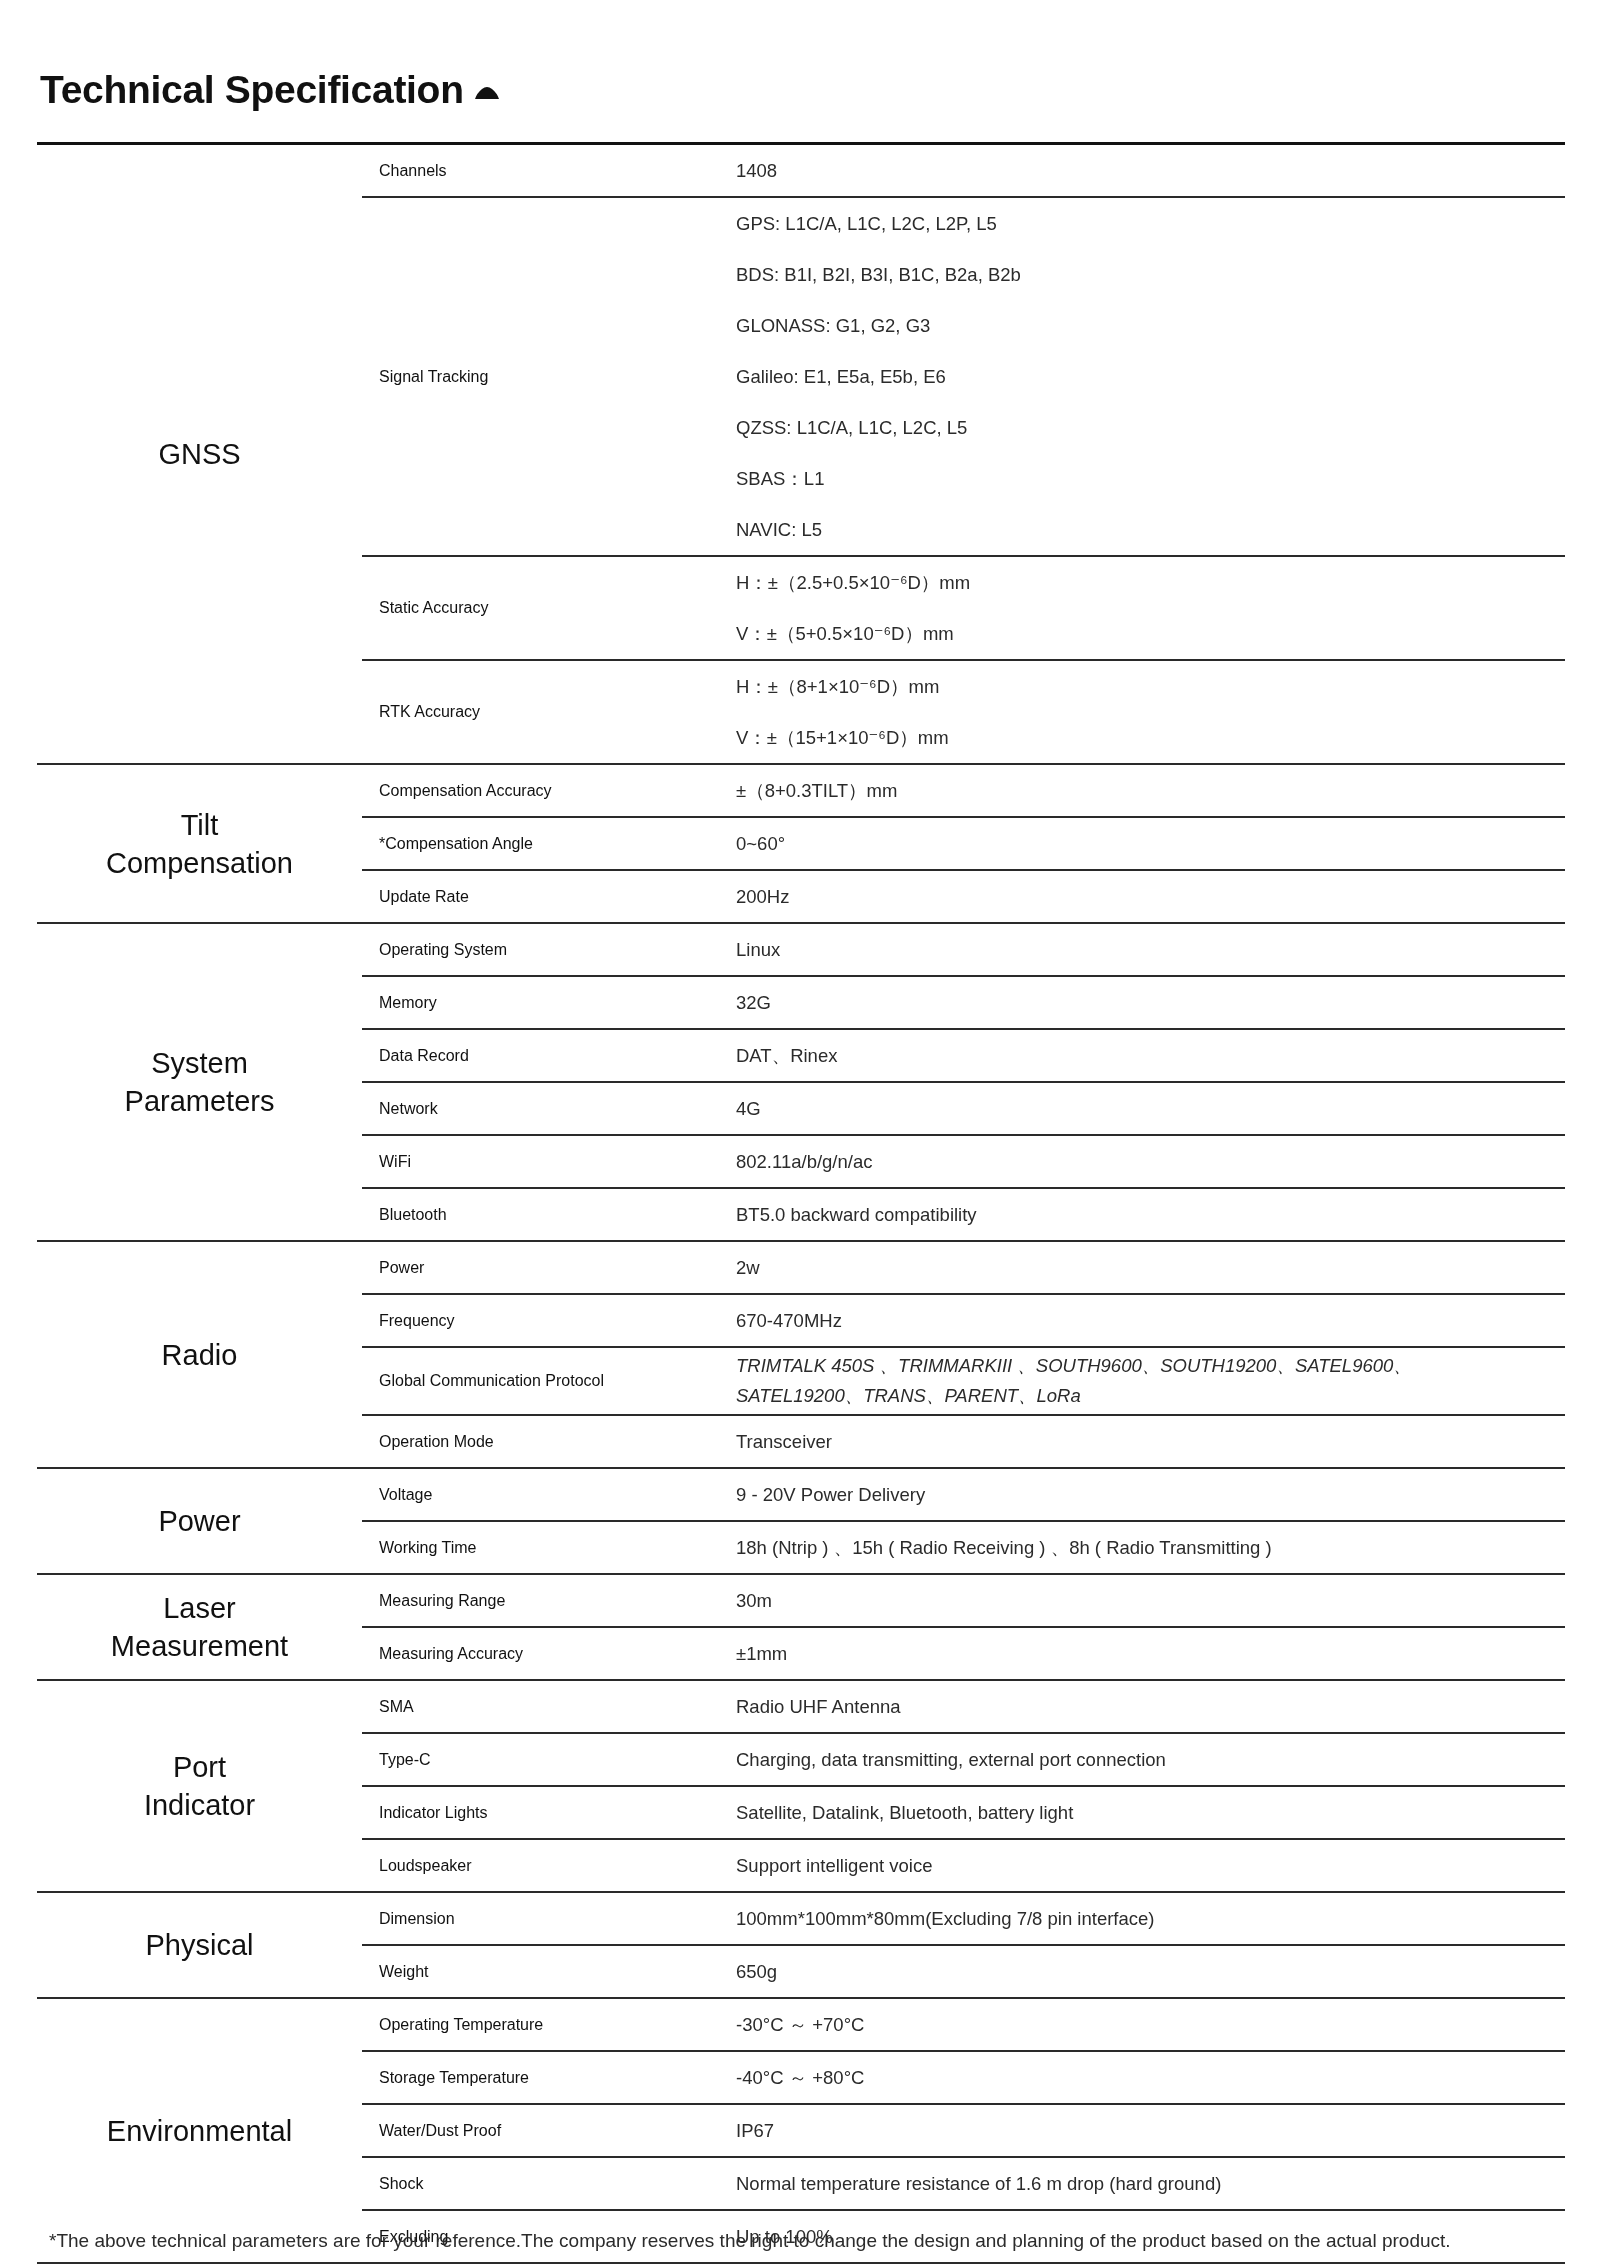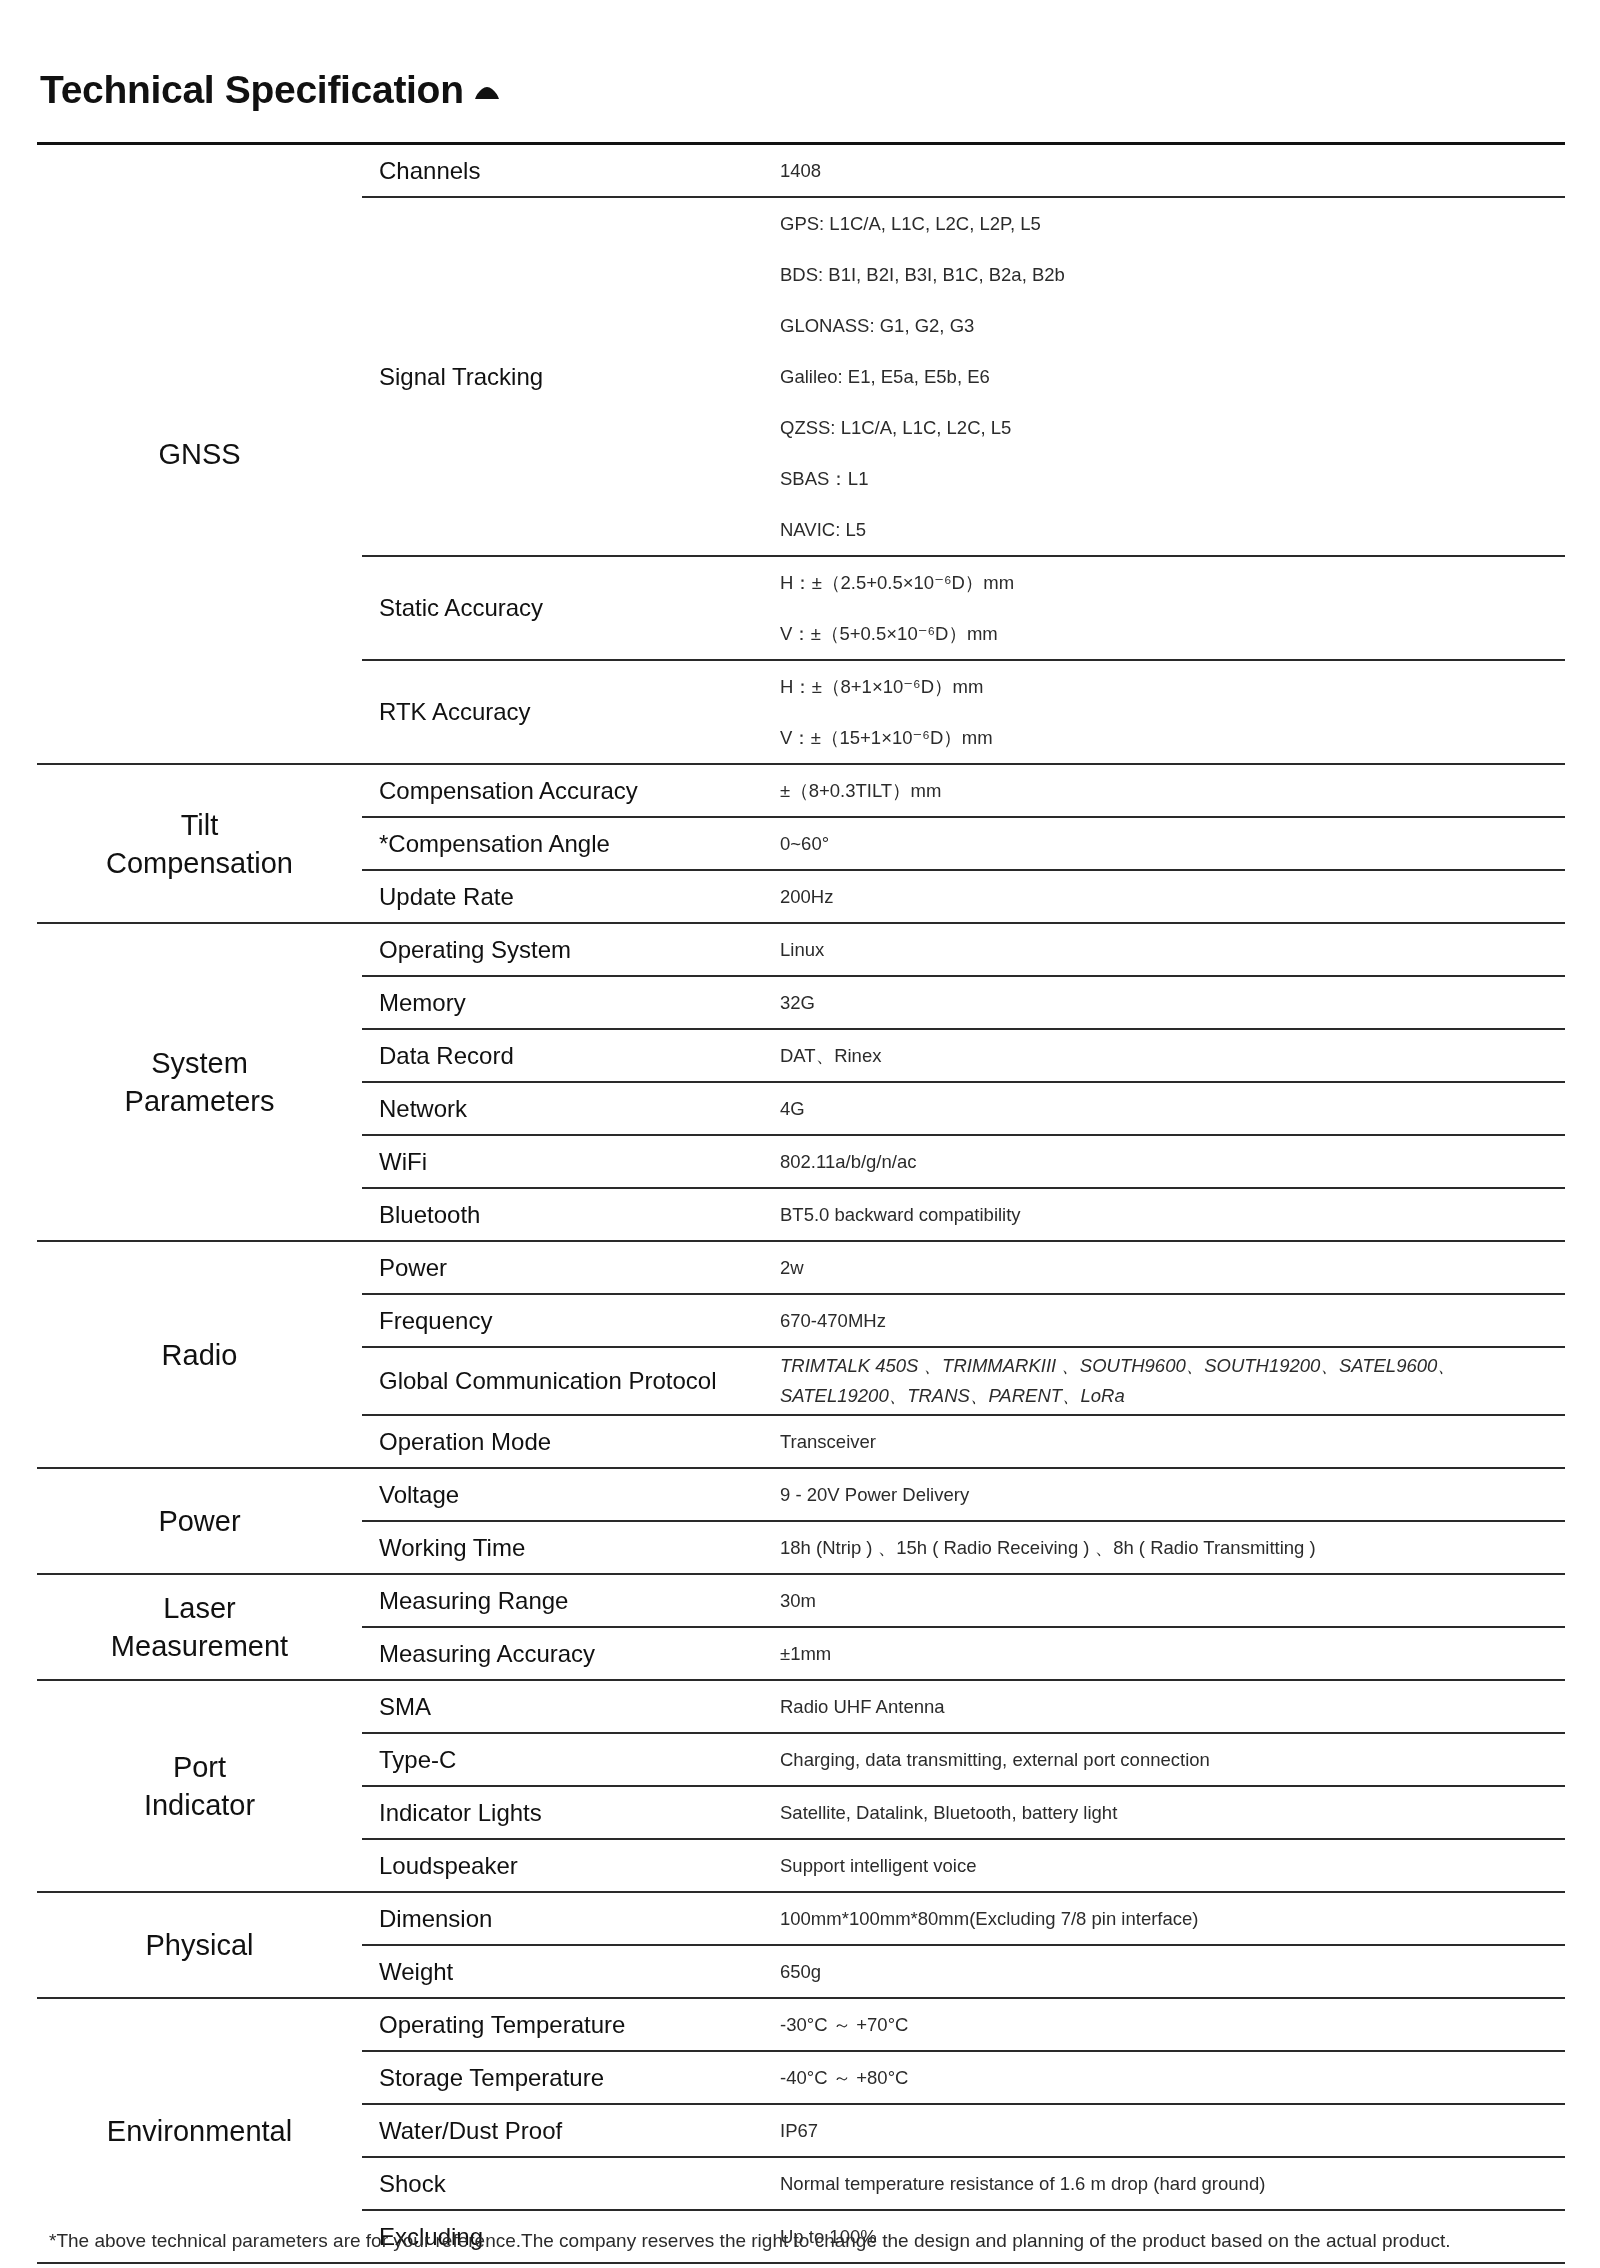--- a/index.html
+++ b/index.html
@@ -27,27 +27,26 @@
     white-space: pre-line;
   }
   .rows { flex: 1 1 auto; }
   .row {
     display: flex; align-items: center;
     border-bottom: 2px solid #2a2a2a;
   }
   .row:last-child { border-bottom: none; }
   .param {
     width: 374px; flex: 0 0 374px; padding-left: 17px; box-sizing: border-box;
-    font-size: 24px; color: #111111;
+    font-size: 16px; color: #111111;
   }
   .value-cell { flex: 1 1 auto; }
   .value {
     height: 51px; line-height: 51px; font-size: 18.5px; color: #2b2b2b;
     white-space: nowrap;
-    margin-left: 44px;
   }
   .value.wrap {
     height: auto; line-height: 30px; padding: 3px 0 3px 0; white-space: normal;
     padding-right: 80px;
     font-style: italic;
   }
   .footnote {
     position: absolute; left: 37px; top: 2218px; margin: 12px;
     font-size: 19px; color: #2b2b2b;
   }

